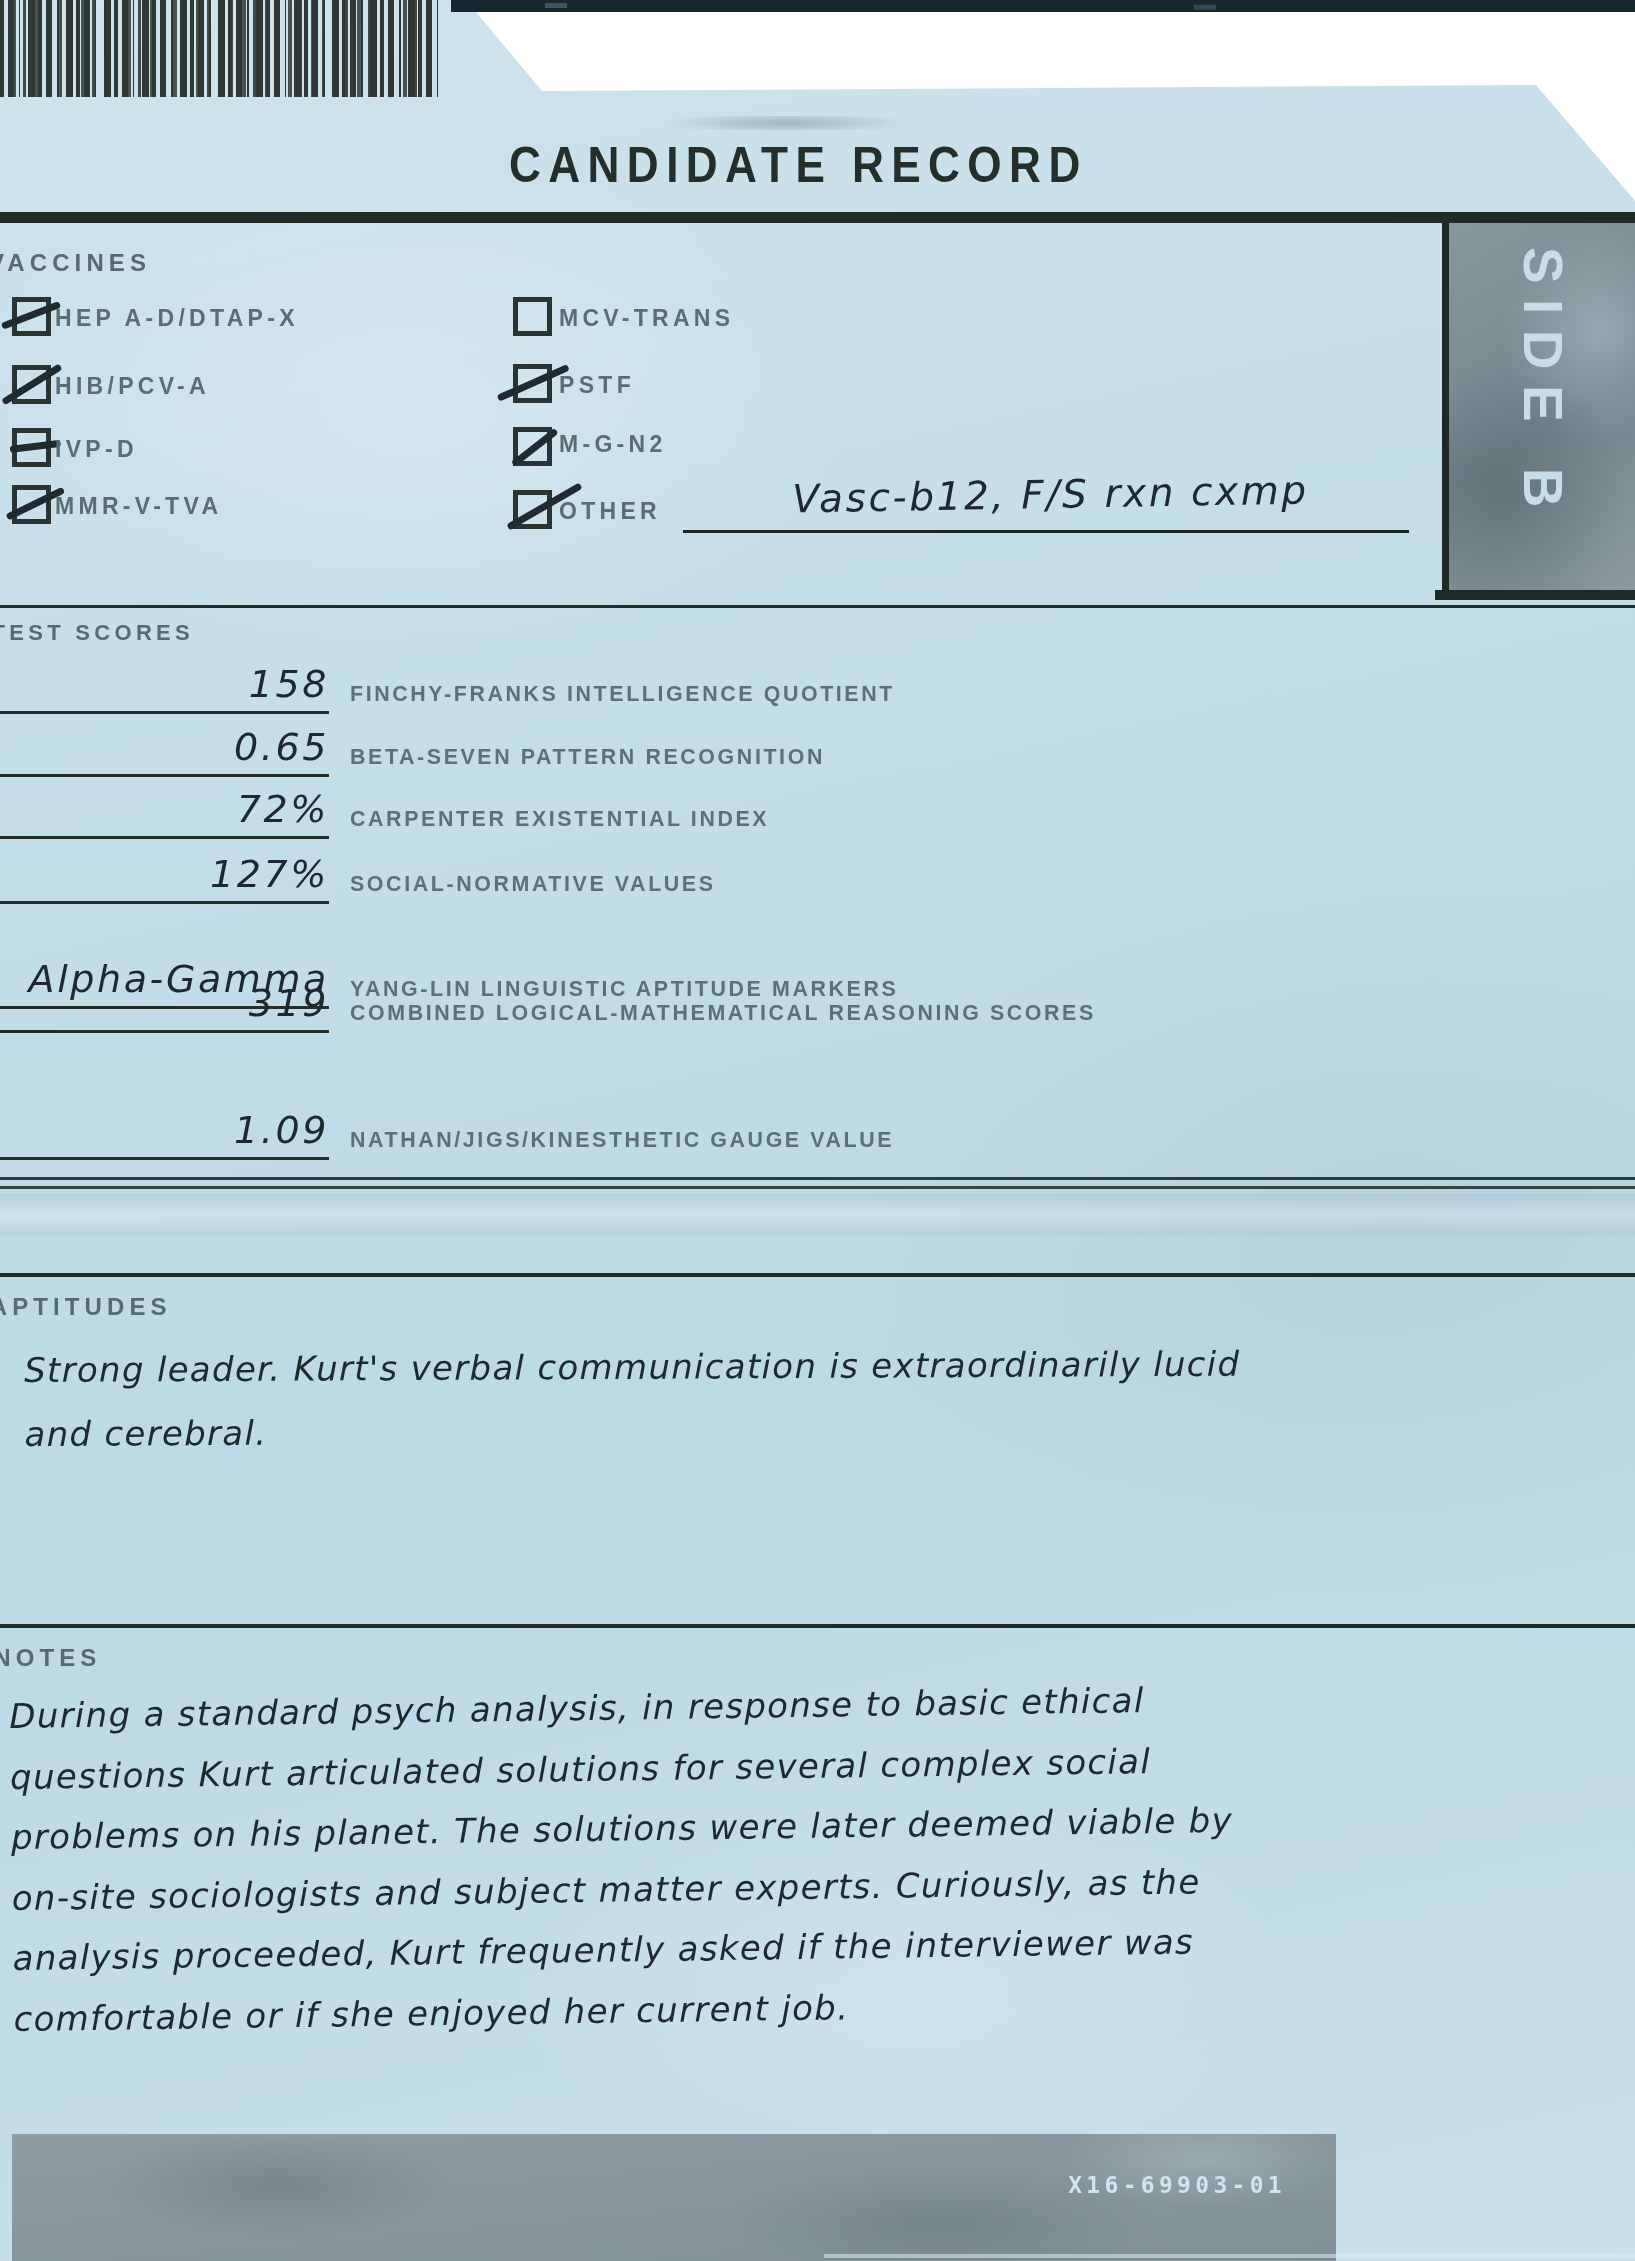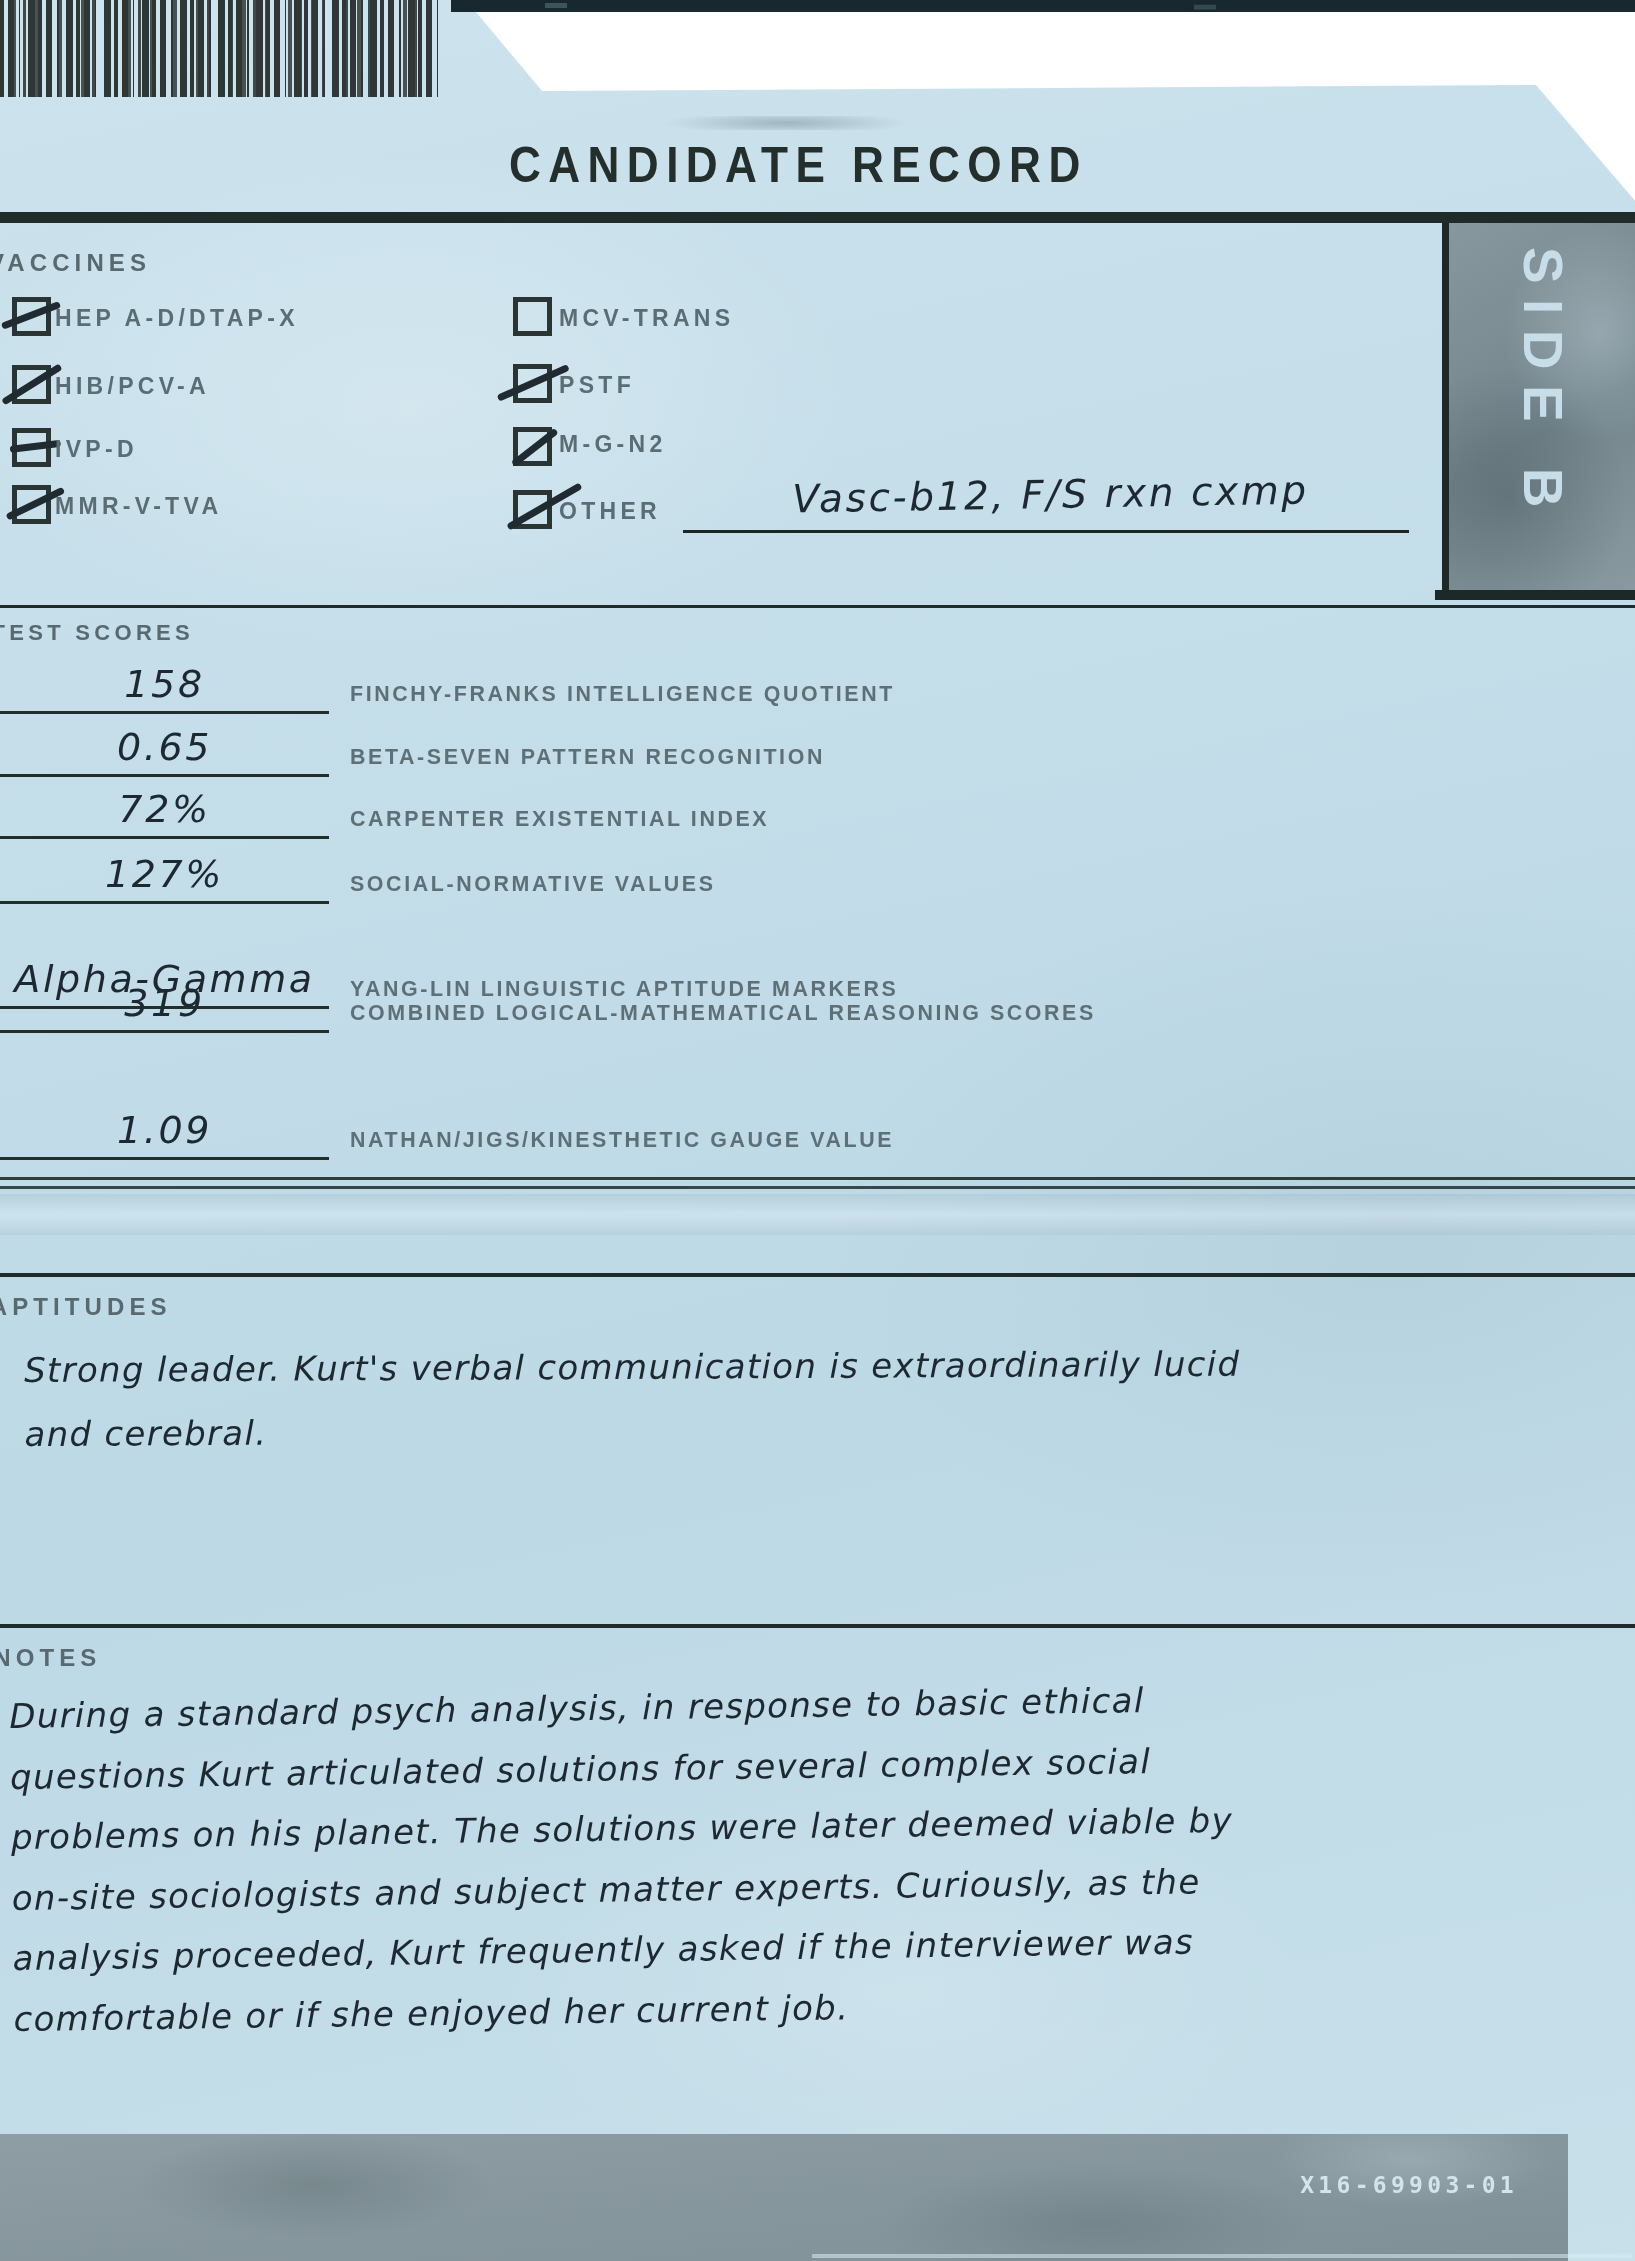--- a/index.html
+++ b/index.html
@@ -73,34 +73,34 @@
   
   .hand{font-family:"DejaVu Sans",sans-serif;font-style:italic;color:#1d2830;}
 
   .other-underline{position:absolute;left:683px;top:530px;width:726px;height:3.4px;background:#1c2724;}
   .other-value{position:absolute;left:709px;top:472px;width:683px;text-align:center;
     font-size:39px;letter-spacing:2.6px;transform:rotate(-1deg);white-space:nowrap;}
 
   
   .score-row{position:absolute;left:0;width:1444px;height:53px;}
   .score-line{position:absolute;left:0;bottom:0;width:329px;height:3.4px;background:#232e2b;}
-  .score-value{position:absolute;left:0;bottom:8.5px;width:329px;text-align:center;
+  .score-value{position:absolute;left:0;bottom:8.5px;width:329px;text-align:right;
     font-size:38px;letter-spacing:2.6px;white-space:nowrap;}
   .score-label{position:absolute;left:350px;bottom:6.8px;font-weight:700;font-size:21.4px;
     letter-spacing:2.6px;color:#5e7076;white-space:nowrap;}
 
   
   .hand-line{position:absolute;font-size:34px;letter-spacing:1.3px;white-space:nowrap;}
   .apt-block{position:absolute;left:24px;top:1350px;transform:rotate(-0.3deg);transform-origin:left top;}
   .apt-block .hand-line{position:relative;display:block;margin-bottom:24px;}
   .notes-block{position:absolute;left:8.5px;top:1696px;transform:rotate(-0.8deg);transform-origin:left top;}
   .notes-block .hand-line{position:relative;display:block;margin-bottom:20.5px;}
 
   
-  .footer-bar{position:absolute;left:0;top:2134px;width:1568px;height:127px;
+  .footer-bar{position:absolute;left:12px;top:2134px;width:1324px;height:127px;
     background:
       radial-gradient(256px 77px at 20% 40%, rgba(40,58,60,0.18), rgba(40,58,60,0) 70%),
       radial-gradient(308px 85px at 70% 70%, rgba(40,58,60,0.16), rgba(40,58,60,0) 70%),
       radial-gradient(205px 68px at 90% 20%, rgba(210,228,235,0.25), rgba(210,228,235,0) 70%),
       linear-gradient(175deg,#8d9da3,#7f9096);}
   .footer-code{position:absolute;right:50px;top:38px;font-family:"DejaVu Sans Mono",monospace;
     font-weight:700;font-size:23px;letter-spacing:4.3px;color:#d3e5ec;}
   .footer-edge{position:absolute;left:812px;bottom:2.6px;width:820px;height:4.3px;background:rgba(220,236,242,0.55);}
 </style>
 </head>

